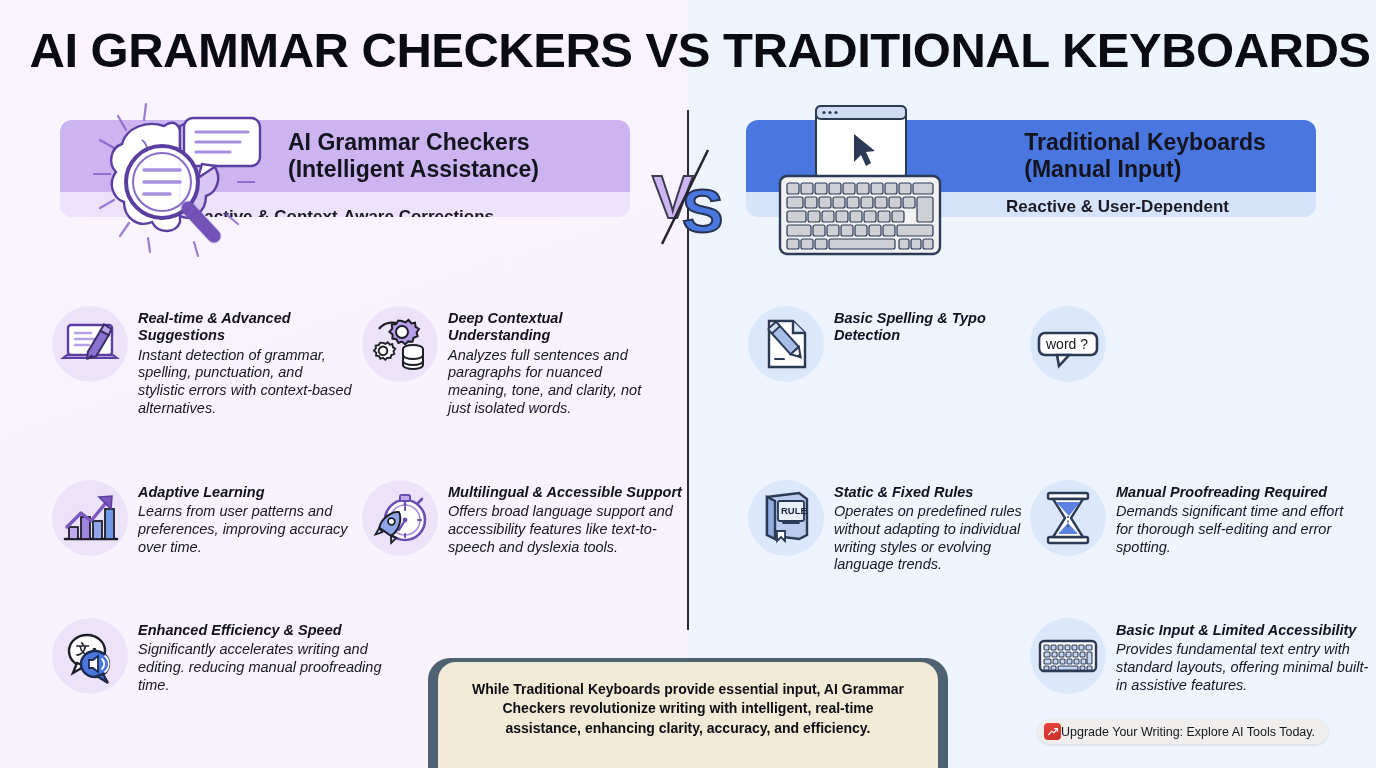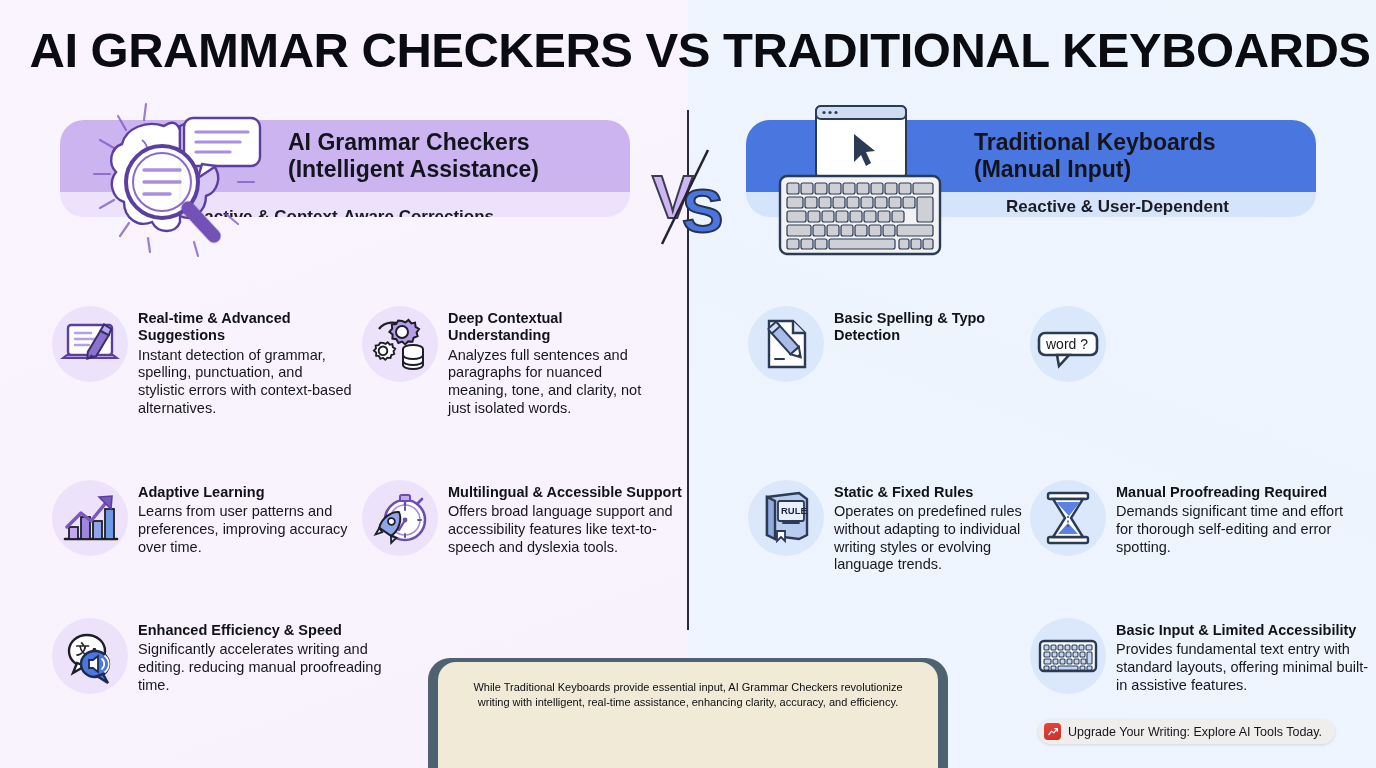--- a/index.html
+++ b/index.html
@@ -34,38 +34,38 @@
     letter-spacing: -0.5px;
     color: #0b0b12;
     z-index: 5;
     white-space: nowrap;
   }
 
   
   .header-card {
     position: absolute;
     height: 97px;
-    border-radius: 24px;
+    border-radius: 12px;
     overflow: hidden;
     z-index: 3;
   }
   .hc-left  { left: 60px;  top: 120px; width: 570px; }
   .hc-right { left: 746px; top: 120px; width: 570px; }
 
   .hc-top {
     height: 72px;
     display: flex; align-items: center;
   }
   .hc-bot {
     height: 50px;
     display: flex; align-items: center;
   }
   .hc-left  .hc-top { background: #cbb4f0; }
   .hc-left  .hc-bot { background: #ece2fb; }
-  .hc-right .hc-top { background: #4a76e0; }
+  .hc-right .hc-top { background: #4a76e0; justify-content: center; }
   .hc-right .hc-bot { background: #d5e4fb; padding-left: 32px; }
 
   .hc-title {
     margin-left: 228px;
     font-size: 23px;
     font-weight: 700;
     line-height: 1.18;
     color: #14141e;
   }
   .hc-title .sub2 { font-weight: 700; }
@@ -107,21 +107,21 @@
   }
   .feat-icon {
     flex: 0 0 auto;
     width: 76px; height: 76px;
     border-radius: 50%;
     display: flex; align-items: center; justify-content: center;
     position: relative;
   }
   .feat-icon.purple { background: #ece3fa; }
   .feat-icon.blue   { background: #dbe7fa; }
-  .feat-txt { padding-top: 4px; }
+  .feat-txt { padding-top: 4px; font-style: italic; }
   .feat-h {
     font-size: 14.5px; font-weight: 700; color: #121219;
     line-height: 1.2; margin-bottom: 2px;
   }
   .feat-p {
     font-size: 14.5px; color: #17171f; line-height: 1.22;
   }
 
   
   .f-l1 { left: 52px;  top: 306px; width: 300px; }
@@ -149,33 +149,32 @@
     position: absolute;
     left: 438px; top: 662px;
     width: 500px; height: 126px;
     background: #f0ead6;
     border-radius: 18px;
     z-index: 7;
     padding: 18px 26px 0 26px;
     text-align: center;
   }
   .concl p {
-    font-size: 11px;
+    font-size: 14px;
     line-height: 1.38;
     color: #0e0e14;
-    font-weight: 400;
+    font-weight: 700;
   }
 
   
   .cta {
     position: absolute;
     left: 1038px; top: 719px;
     height: 25px;
     display: flex; align-items: center;
-    gap: 7px;
     padding: 0 13px 0 6px;
     background: #f0eeec;
     border-radius: 13px;
     z-index: 8;
     box-shadow: 0 1px 3px rgba(0,0,0,0.12);
   }
   .cta-icon {
     width: 17px; height: 17px;
     border-radius: 4px;
     background: linear-gradient(160deg,#e8453c,#c9302c);

